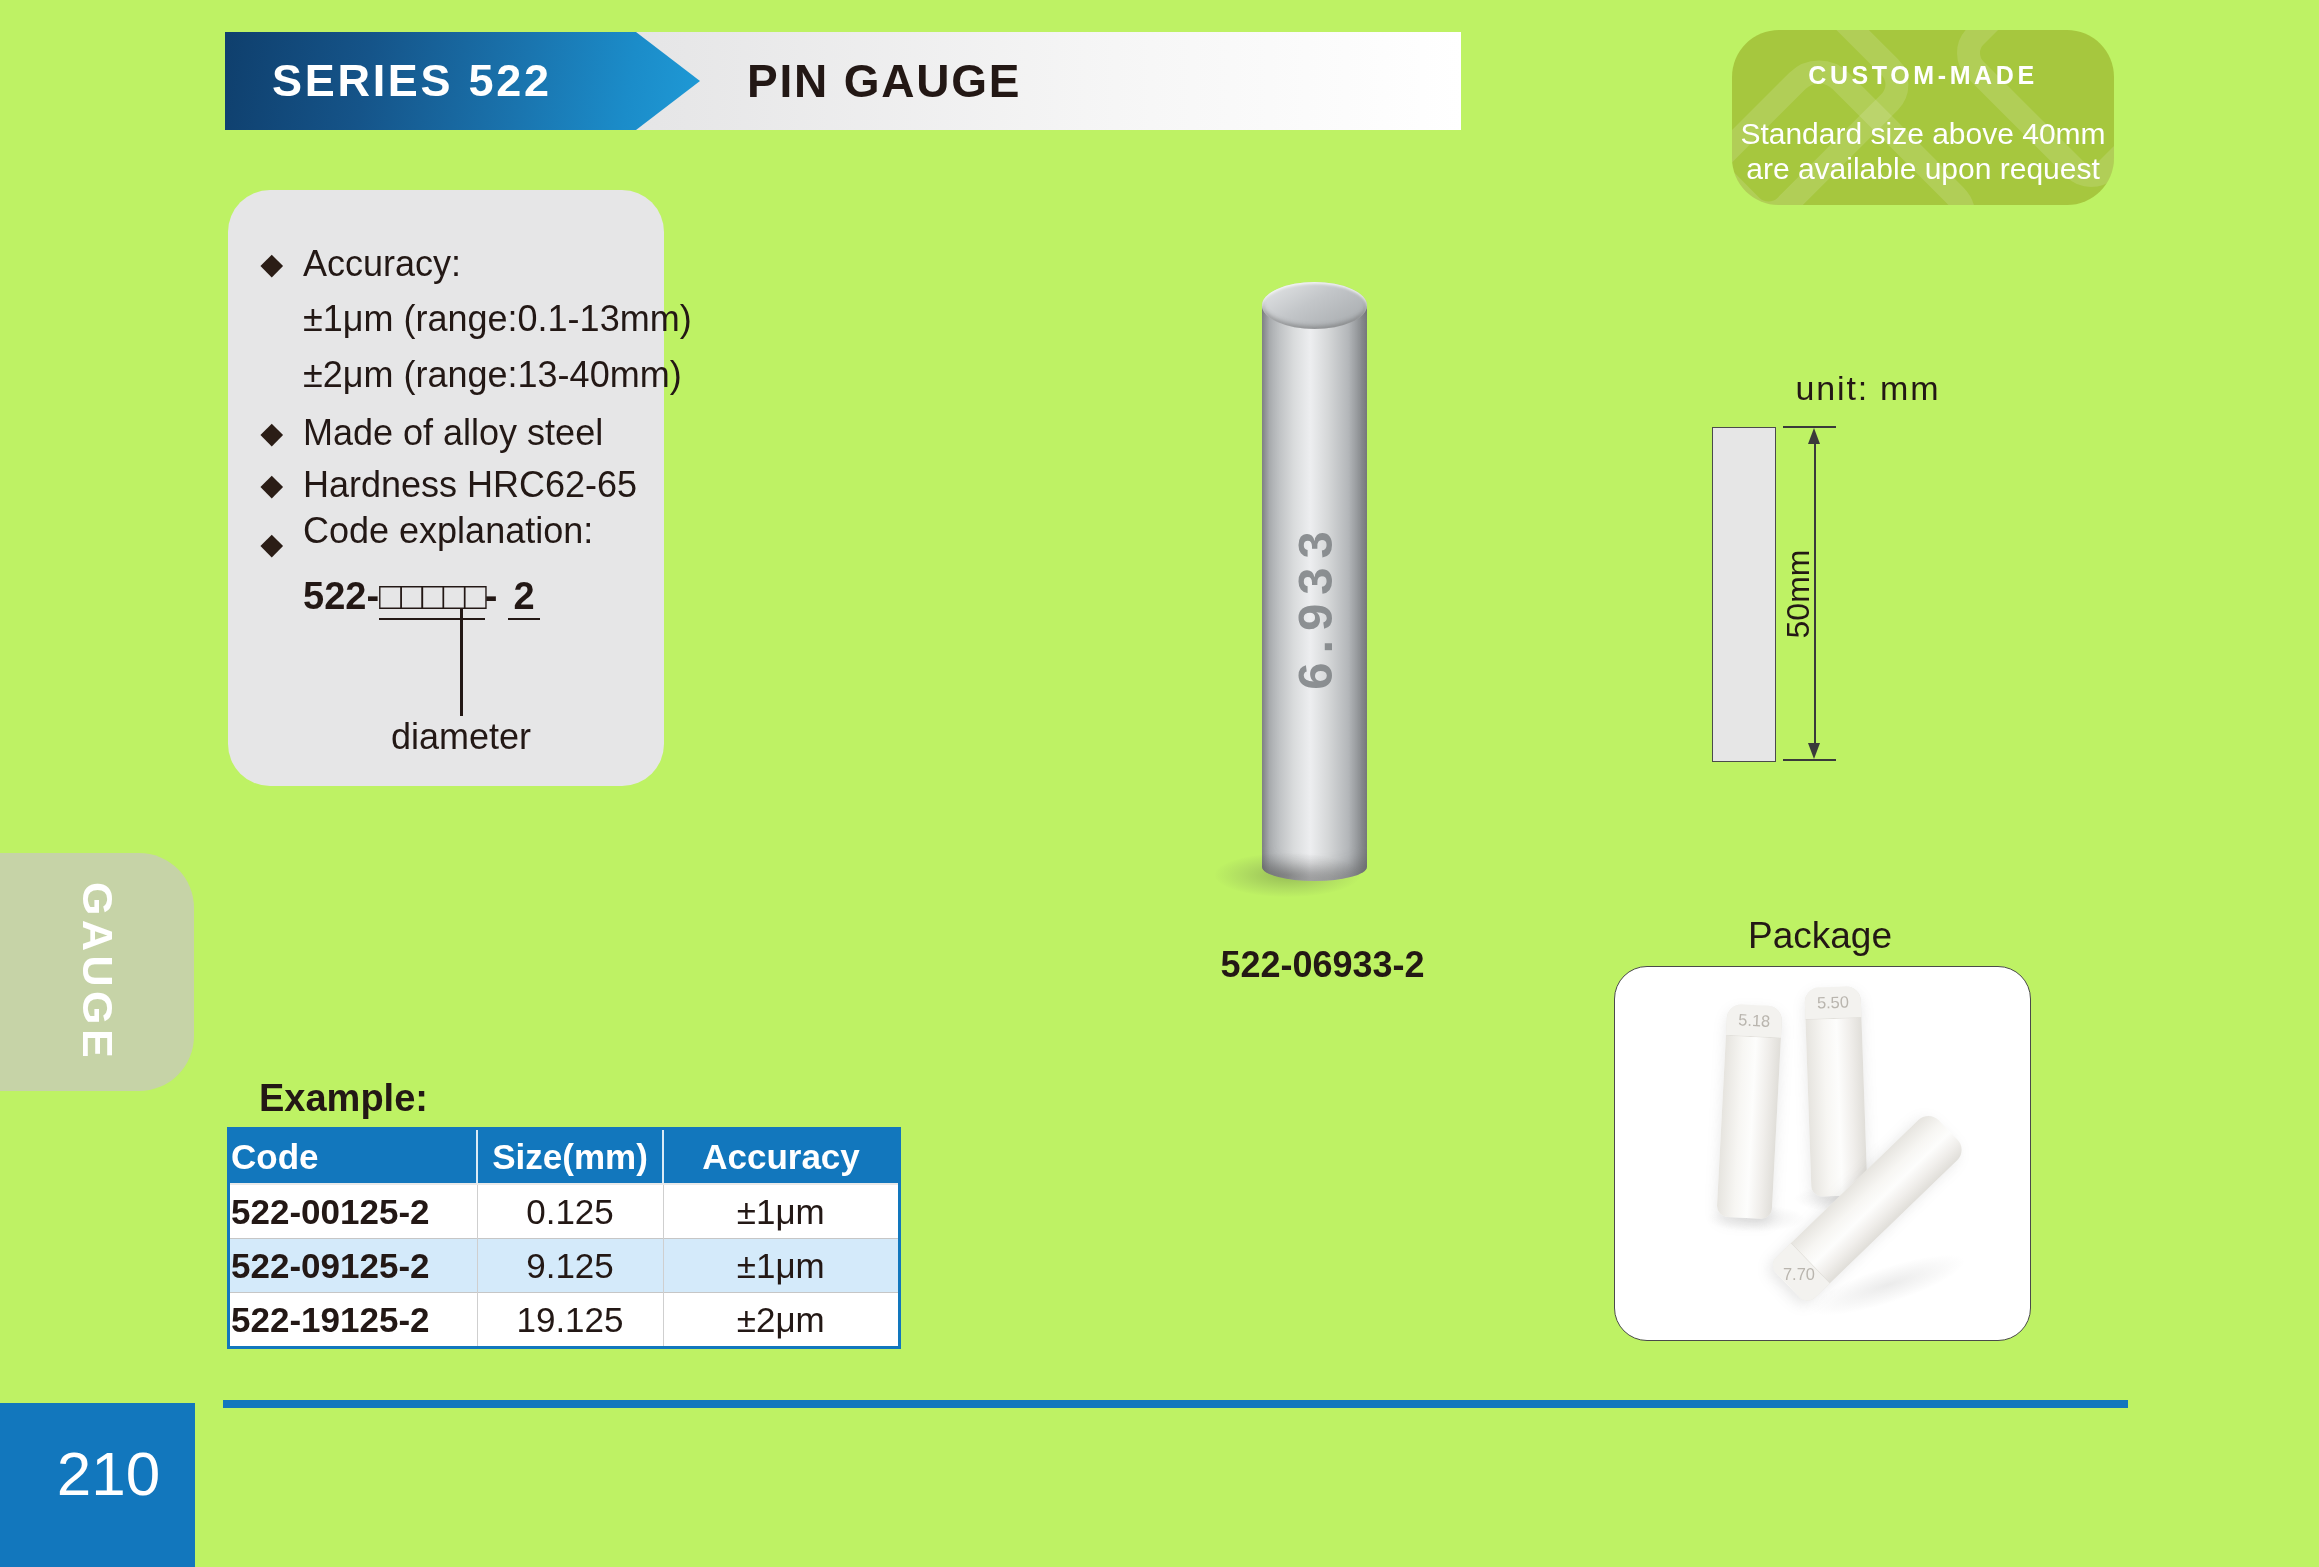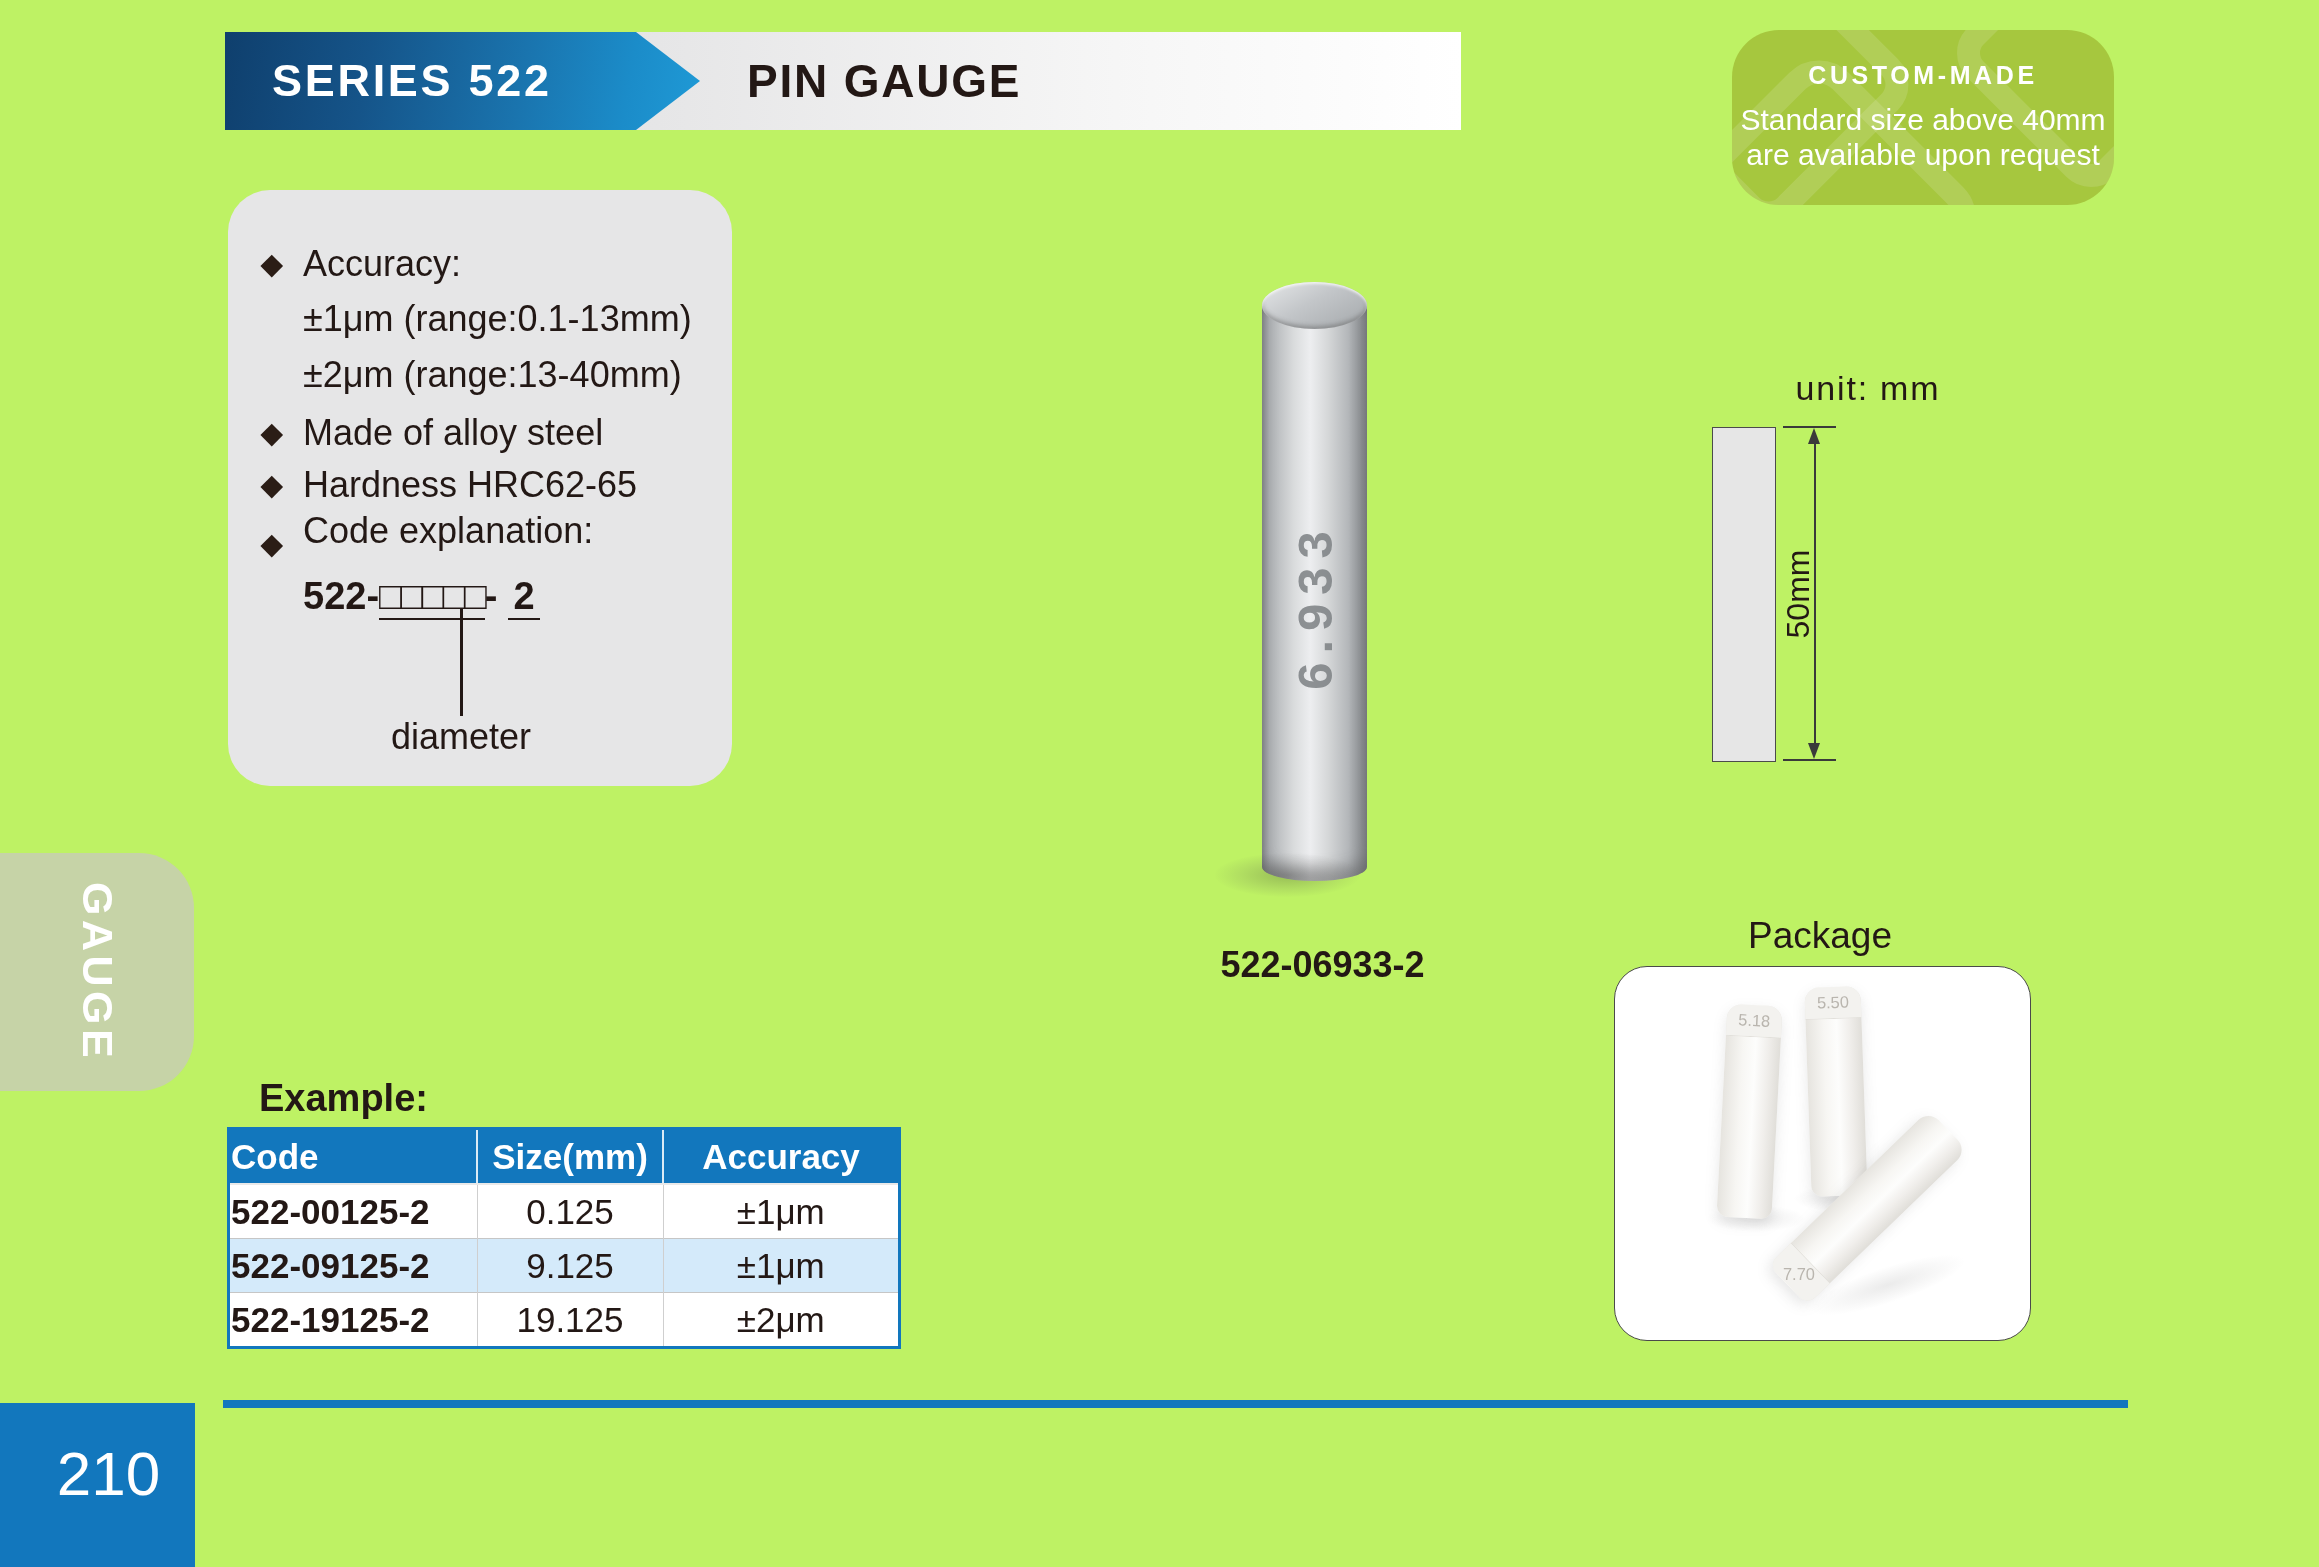--- a/index.html
+++ b/index.html
@@ -19,24 +19,24 @@
 
   
   .badge{position:absolute;left:1732px;top:30px;width:382px;height:175px;background:#a6c73e;
     border-radius:47px;overflow:hidden;text-align:center;}
   .badge .pat{position:absolute;border:23.6px solid rgba(255,255,255,0.13);}
   .pat1{width:173px;height:173px;left:-73px;top:-55px;transform:rotate(45deg);border-radius:36px;}
   .pat2{width:200px;height:200px;left:-36px;top:64px;transform:rotate(45deg);border-radius:42px;}
   .pat3{width:164px;height:164px;right:-82px;top:-82px;transform:rotate(45deg);border-radius:35px;}
   .badge-title{position:relative;margin-top:31px;color:#ffffff;font-weight:bold;font-size:25px;letter-spacing:3.6px;}
   .badge-line{position:relative;color:#ffffff;font-size:30px;line-height:35px;letter-spacing:0px;}
-  .badge-line.first{margin-top:12px;}
-
-  
-  .info-box{position:absolute;left:228px;top:190px;width:504px;height:596px;background:#e6e6e7;border-radius:42px;}
+  .badge-line.first{margin-top:26px;}
+
+  
+  .info-box{position:absolute;left:228px;top:190px;width:436px;height:596px;background:#e6e6e7;border-radius:42px;}
   .feat{position:absolute;left:75px;font-size:36px;color:#231815;white-space:nowrap;}
   .bullet{position:absolute;left:36px;width:15.5px;height:15.5px;background:#2b1d16;transform:rotate(45deg);}
   .code-line{position:absolute;left:75px;font-size:38px;font-weight:bold;white-space:nowrap;}
   .boxes{letter-spacing:-1.8px;border-bottom:2.7px solid #231815;padding-bottom:0.9px;}
   .code-suffix{border-bottom:2.7px solid #231815;padding:0 5.5px 0.9px 5.5px;}
   .connector{position:absolute;left:232px;top:419px;width:2.7px;height:107px;background:#231815;}
   .diameter-label{position:absolute;left:155px;top:526px;width:156px;text-align:center;font-size:36px;}
 
   
   .pin{position:absolute;left:1262px;top:282px;width:105px;height:600px;}

